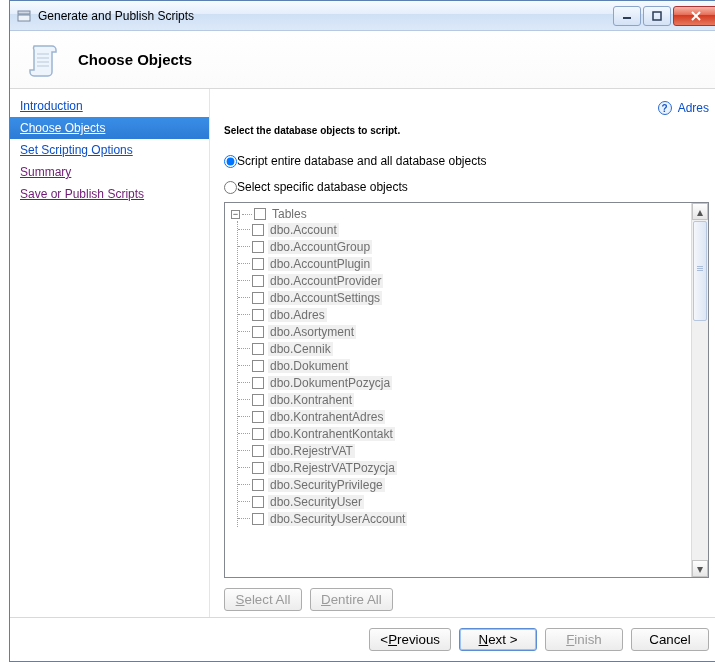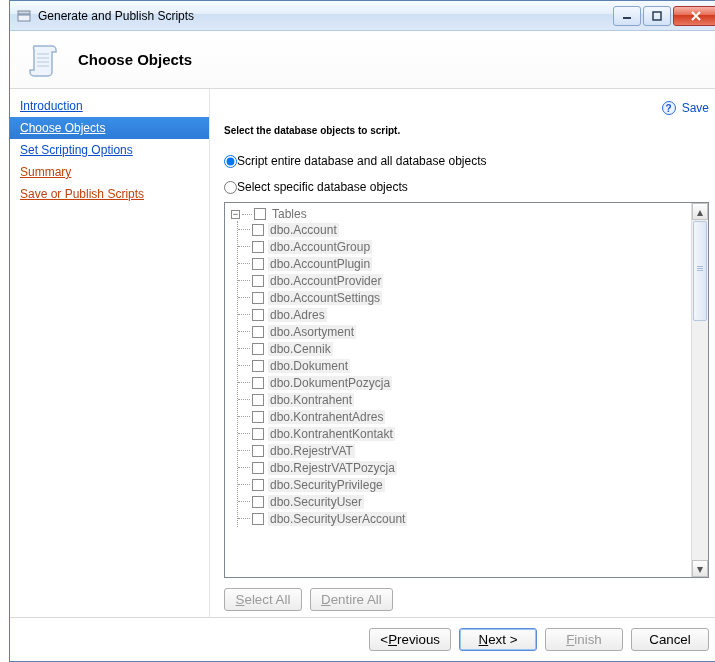--- a/index.html
+++ b/index.html
@@ -14,21 +14,21 @@
   .win-btn svg { display:block; }
   
   .header { height:58px; padding:8px 14px; display:flex; align-items:center; gap:14px; border-bottom:1px solid #d9d9d9; background:linear-gradient(to bottom,#ffffff,#fbfbfb); }
   .header .big-icon { width:40px; height:40px; }
   .header h1 { font-size:15px; font-weight:bold; margin:0; color:#000; }
   
   .body { flex:1; display:flex; min-height:0; }
   .sidebar { width:200px; border-right:1px solid #e5e5e5; padding-top:6px; }
   .sidebar-item { padding:4px 10px; color:#0a4eca; cursor:default;text-decoration:underline; }
   .sidebar-item.selected { background:#1e90ff; background:linear-gradient(to bottom,#3a8ee6,#2d7bd6); color:#fff; }
-  .sidebar-item.dimmed { color:#c2410c; }
+  .sidebar-item.dimmed { color:#701a75; }
   
   .main { flex:1; padding:12px 14px 6px 14px; display:flex; flex-direction:column; min-height:0; }
   .help-row { display:flex; justify-content:flex-end; align-items:center; gap:6px; color:#0a4eca; margin-bottom:10px; }
   .help-row .help-icon { width:14px; height:14px; border-radius:50%; border:1px solid #2b6bd1; background:#e9f2ff; color:#1a56c4; display:flex; align-items:center; justify-content:center; font-weight:bold; font-size:10px; }
   .main-heading { font-weight:bold; font-size:10px; margin-bottom:14px; }
   .radio-row { display:flex; align-items:flex-end; gap:0; margin:4px 0 8px 0; }
   .radio-row input { margin:0; }
   
   .tree-box { flex:1; border:1px solid #828790; background:#fff; overflow:hidden; position:relative; min-height:0; display:flex; }
   .tree-content { flex:1; overflow:hidden; padding:4px 2px; color:#6f6f6f; position:relative; }
@@ -105,21 +105,21 @@
       <div class="sidebar-item">Introduction</div>
       <div class="sidebar-item selected">Choose Objects</div>
       <div class="sidebar-item">Set Scripting Options</div>
       <div class="sidebar-item dimmed">Summary</div>
       <div class="sidebar-item dimmed">Save or Publish Scripts</div>
     </div>
 
     <div class="main">
       <div class="help-row">
         <span class="help-icon">?</span>
-        <span>Save</span>
+        <span>Adres</span>
       </div>
       <div class="main-heading">Select the database objects to script.</div>
 
       <label class="radio-row">
         <input type="radio" name="scope" checked="" style="">
         <span>Script entire database and all database objects</span>
       </label>
       <label class="radio-row">
         <input type="radio" name="scope" style="">
         <span>Select specific database objects</span>

